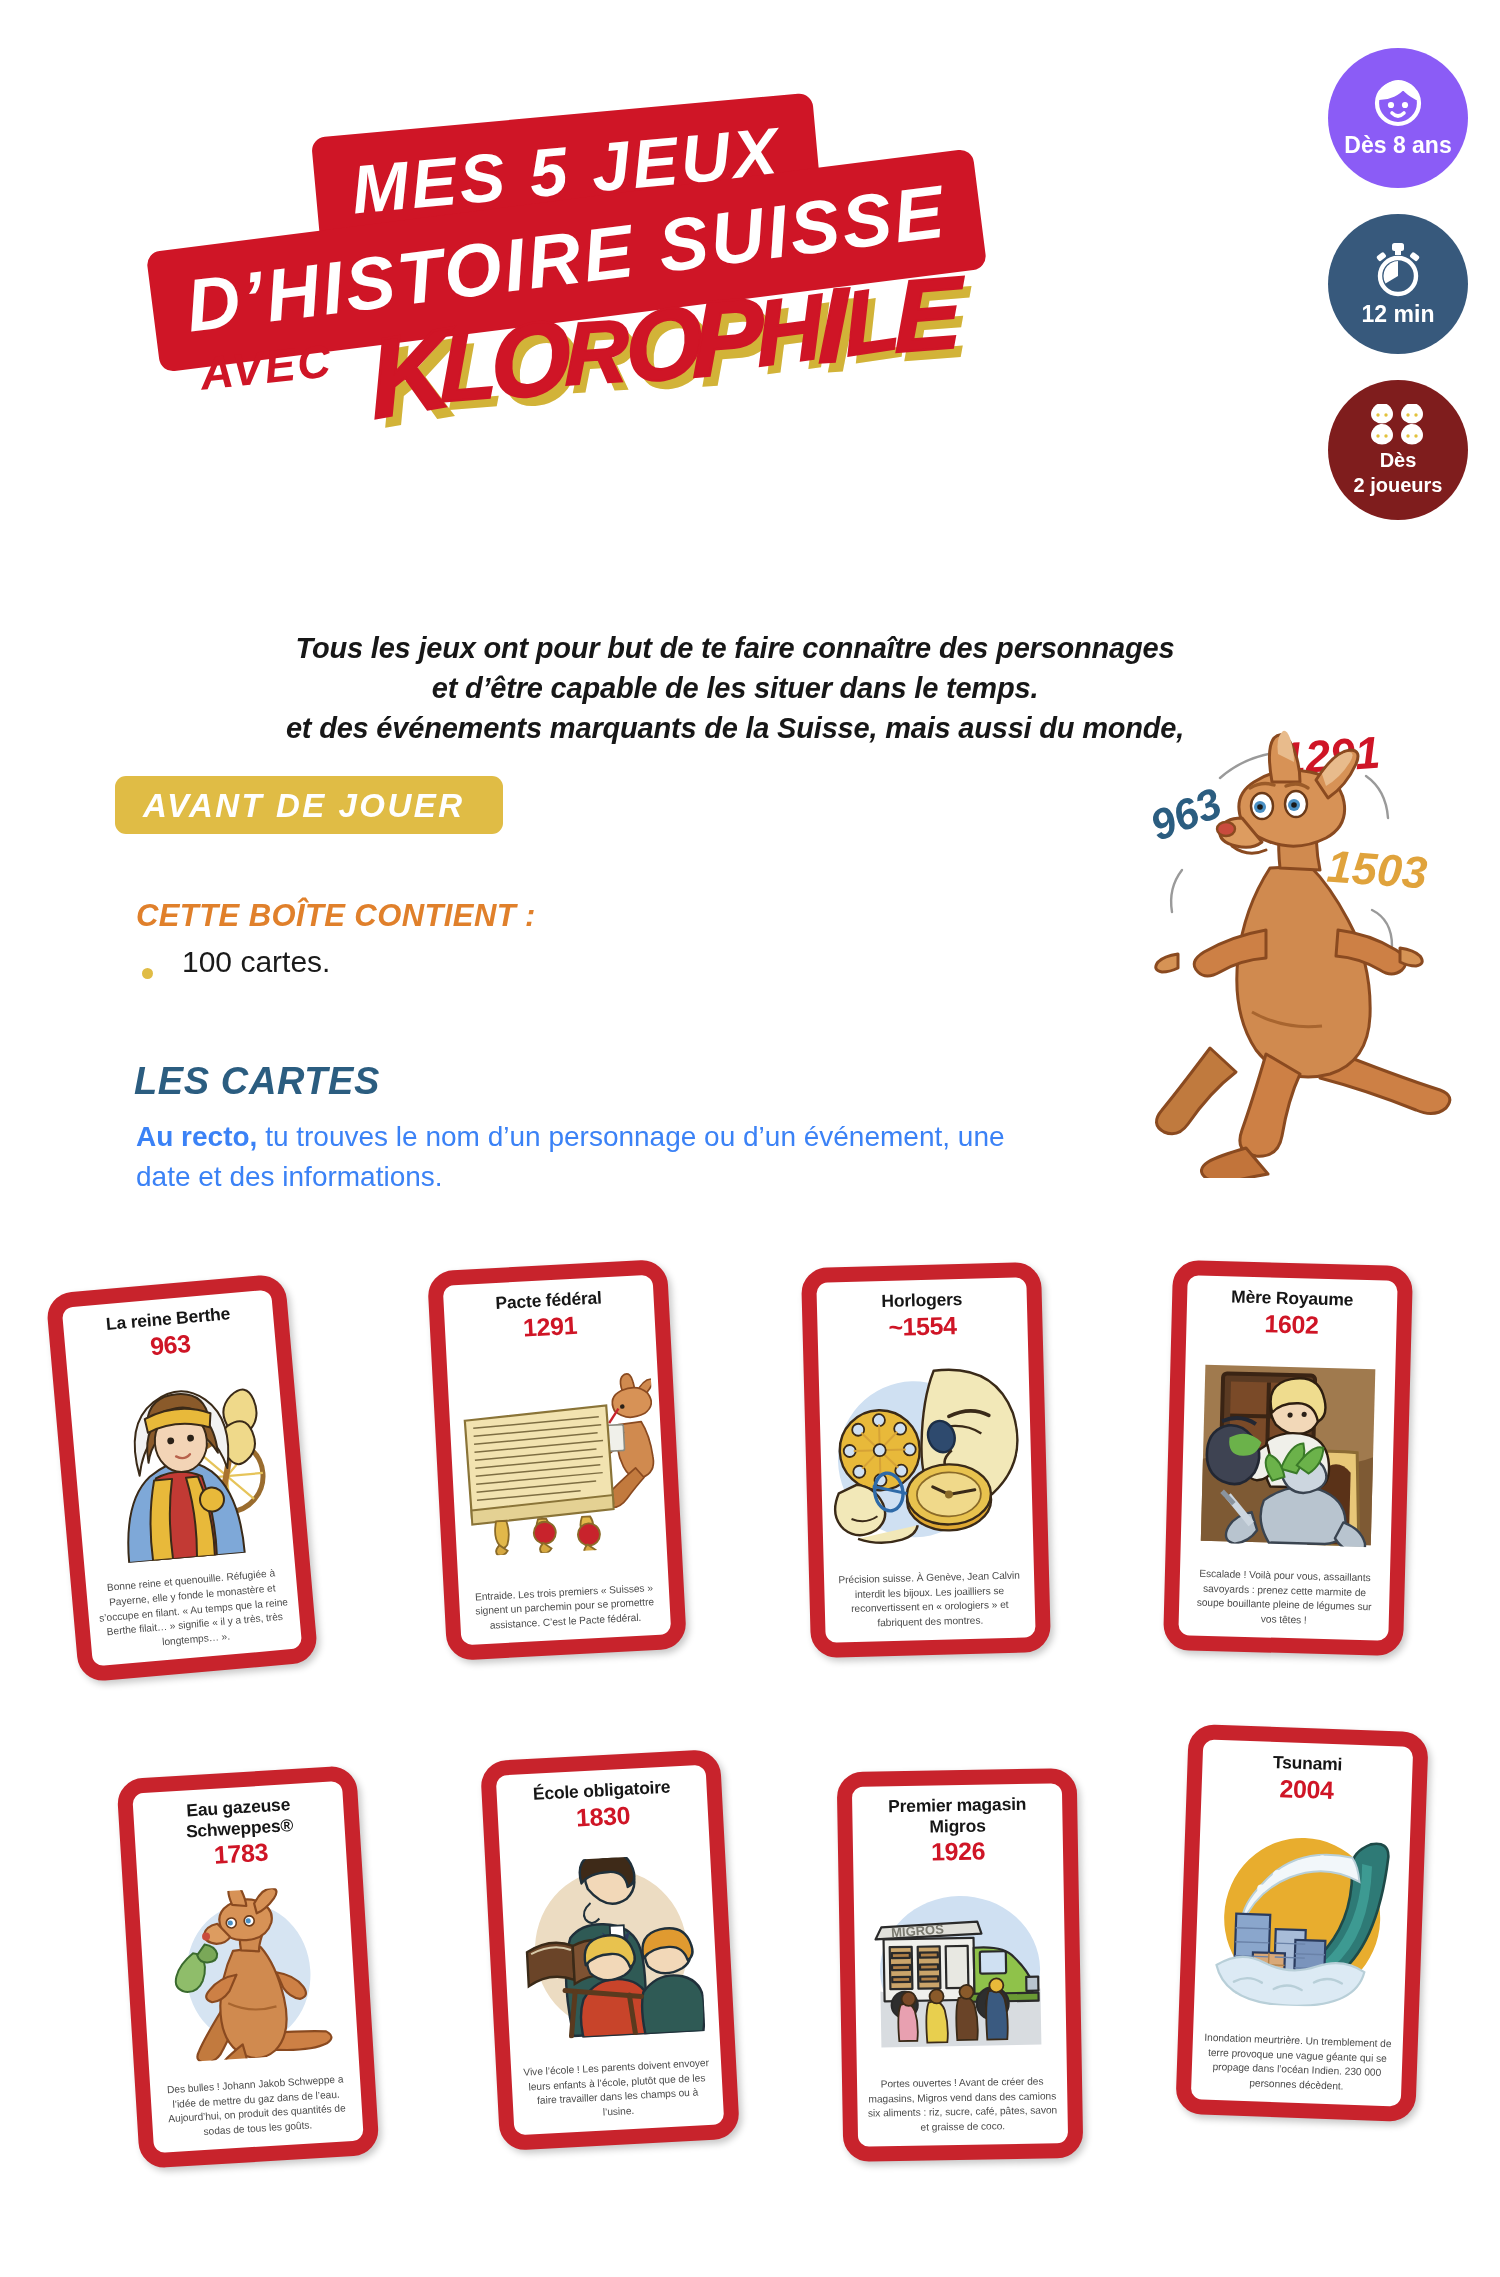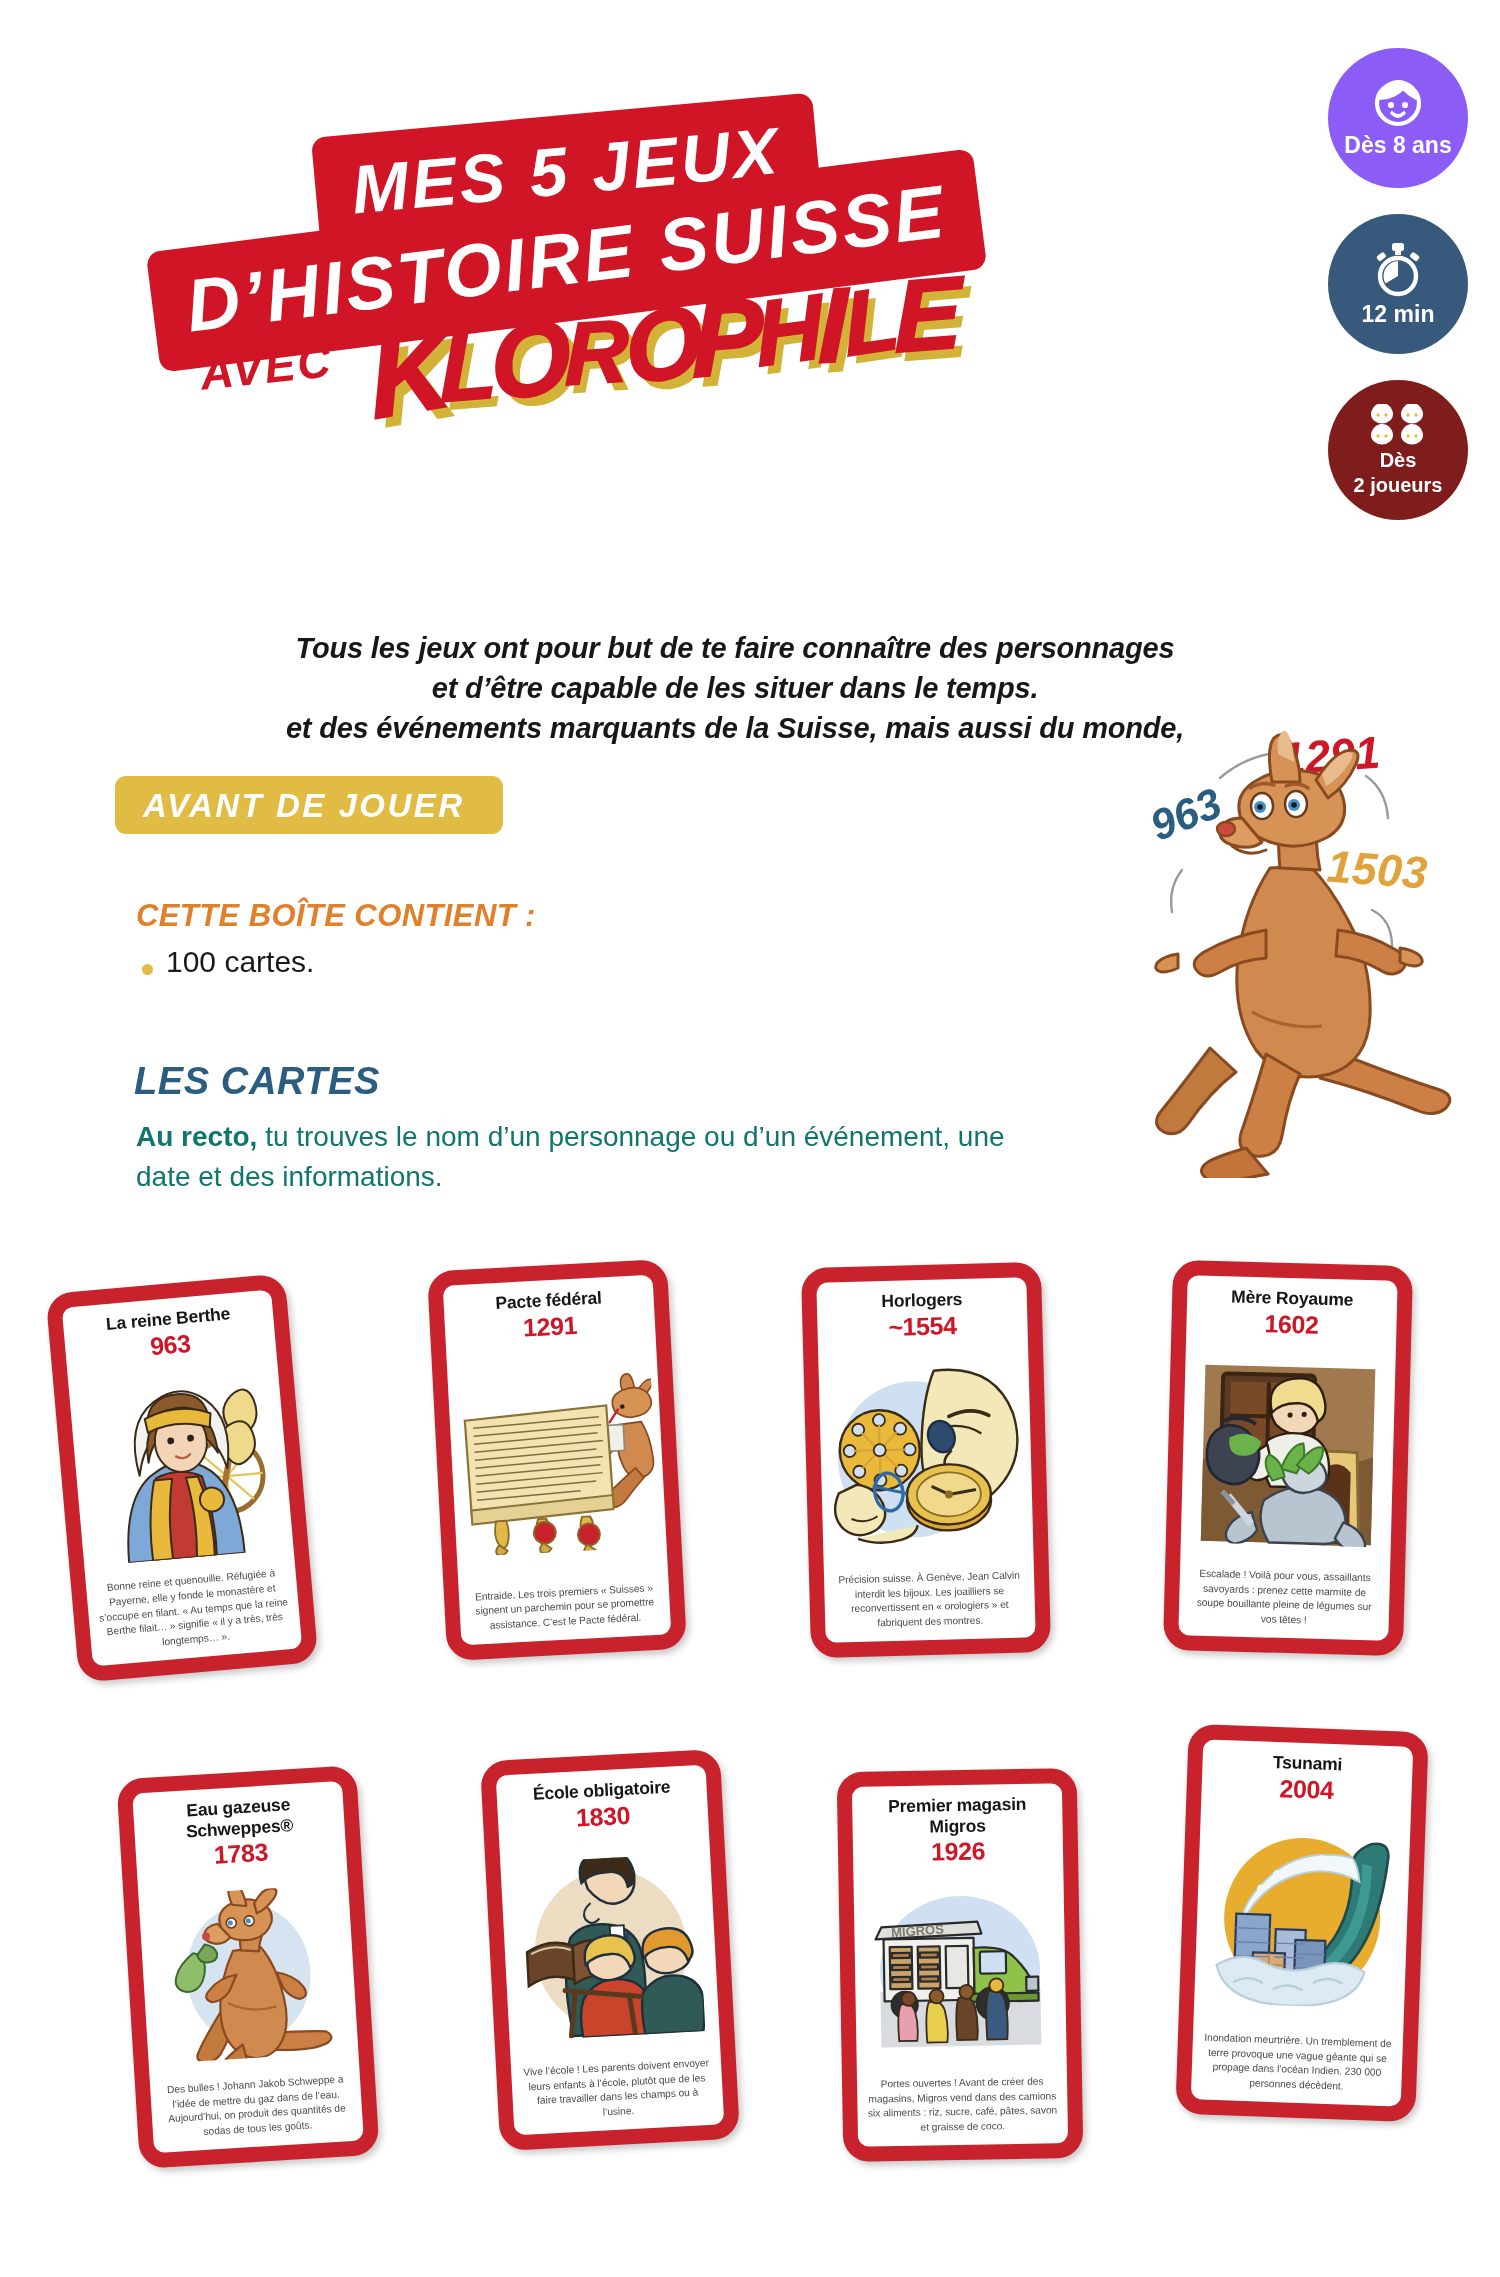--- a/index.html
+++ b/index.html
@@ -100,36 +100,36 @@
   }
 
   
   .sub-orange {
     position:absolute; left:136px; top:898px;
     color:#e0802b; font-size:31px;
     font-weight:bold; font-style:italic; letter-spacing:0.4px;
   }
   .bullet-row {
     position:absolute; left:142px; top:945px;
-    display:flex; align-items:center; gap:13px;
+    display:flex; align-items:flex-end; gap:29px;
   }
   .bullet-dot {
     width:11px; height:11px; border-radius:50%;
     background:#e0bc45; margin-top:15px; flex:none;
   }
   .bullet-txt { font-size:30px; color:#1a1a1a; }
 
   .sub-blue {
     position:absolute; left:134px; top:1060px;
     color:#2b5d80; font-size:38px;
     font-weight:bold; font-style:italic; letter-spacing:0.6px;
   }
   .recto {
     position:absolute; left:136px; top:1117px; width:920px;
-    font-size:28px; color:#0f766e; line-height:1.42;
+    font-size:28px; color:#3b82f6; line-height:1.42;
   }
   .recto b { font-weight:bold; }
 
   
   .kangaroo-zone { position:absolute; left:1120px; top:718px; width:380px; height:460px; }
   .num { position:absolute; font-weight:bold; font-style:italic; }
   .num-1291 { left:160px; top:12px; font-size:45px; color:#cf1526; transform: rotate(-4deg); }
   .num-963  { left:30px;  top:72px; font-size:43px; color:#2b5d80; transform: rotate(-22deg); }
   .num-1503 { left:207px; top:126px; font-size:45px; color:#e0a33c; transform: rotate(4deg); }
 

